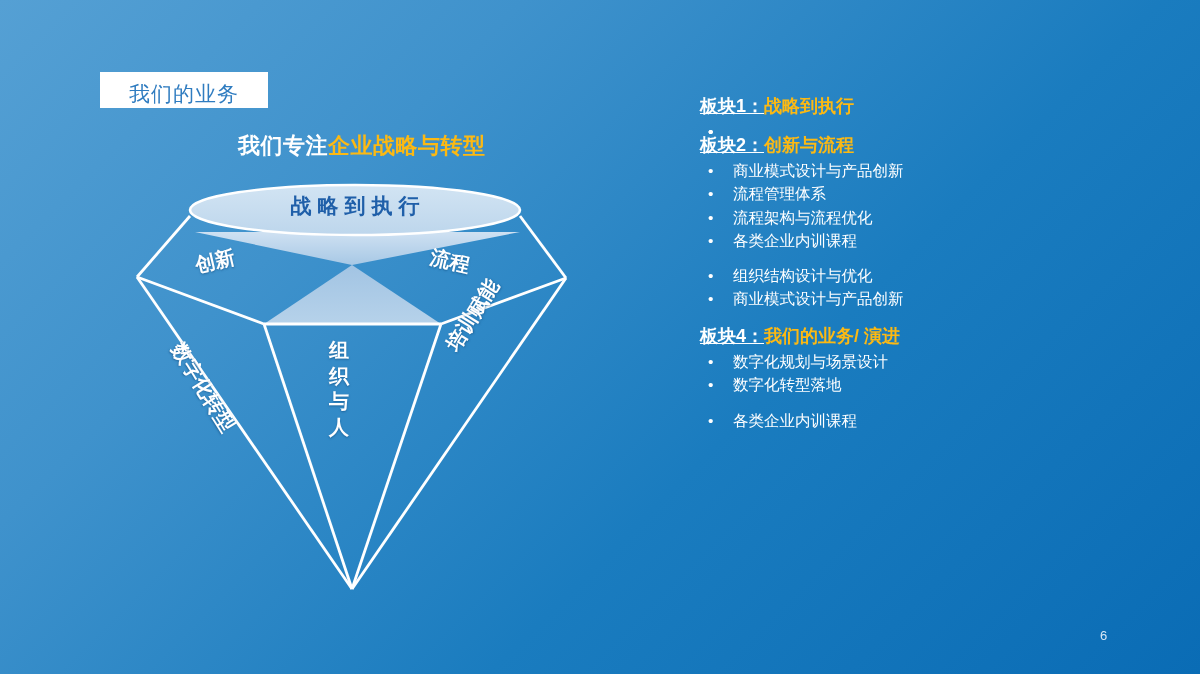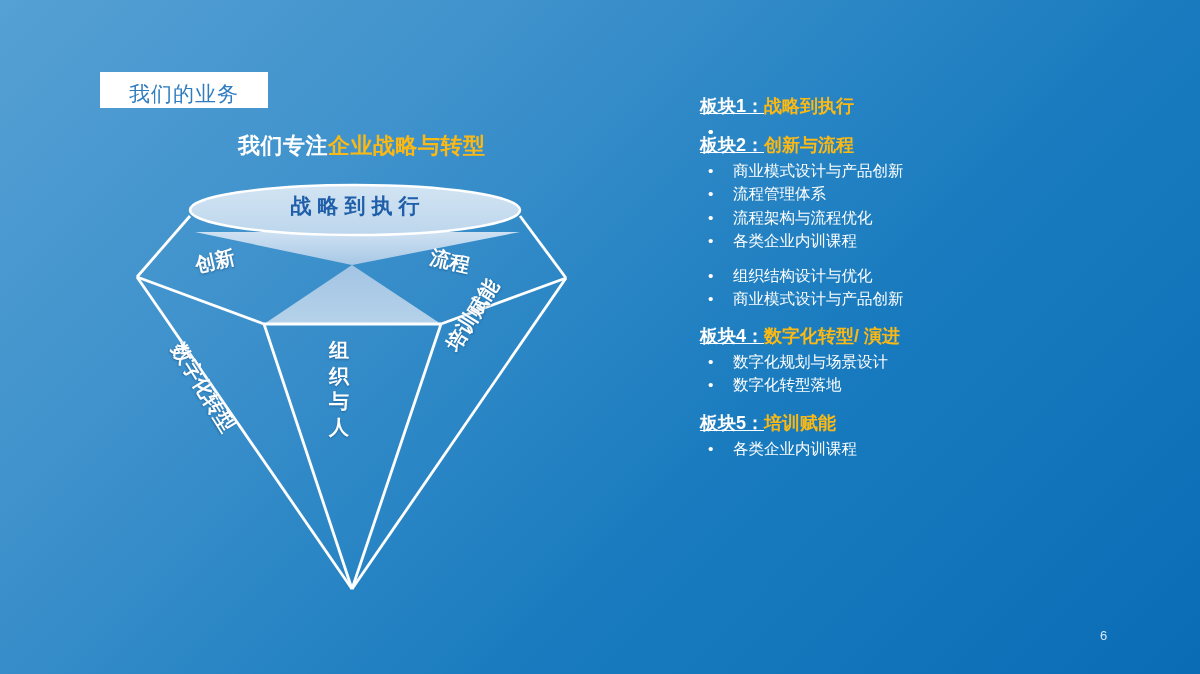--- a/index.html
+++ b/index.html
@@ -257,28 +257,27 @@
           <li class="bullet"><span class="dot">•</span><span>各类企业内训课程</span></li>
         </ul>
       </div>
       <div class="block">
         <ul class="bullets">
           <li class="bullet"><span class="dot">•</span><span>组织结构设计与优化</span></li>
           <li class="bullet"><span class="dot">•</span><span>商业模式设计与产品创新</span></li>
         </ul>
       </div>
       <div class="block">
-        <div class="block-head"><span class="head-label">板块4：</span><span class="head-topic">数字化转型/ 演进</span></div>
+        <div class="block-head"><span class="head-label">板块4：</span><span class="head-topic">我们的业务/ 演进</span></div>
         <ul class="bullets">
           <li class="bullet"><span class="dot">•</span><span>数字化规划与场景设计</span></li>
           <li class="bullet"><span class="dot">•</span><span>数字化转型落地</span></li>
         </ul>
       </div>
       <div class="block">
-        <div class="block-head"><span class="head-label">板块5：</span><span class="head-topic">培训赋能</span></div>
         <ul class="bullets">
           <li class="bullet"><span class="dot">•</span><span>各类企业内训课程</span></li>
         </ul>
       </div>
     </div>
 
   <div id="page-number">6</div>
 
 </div>
 

